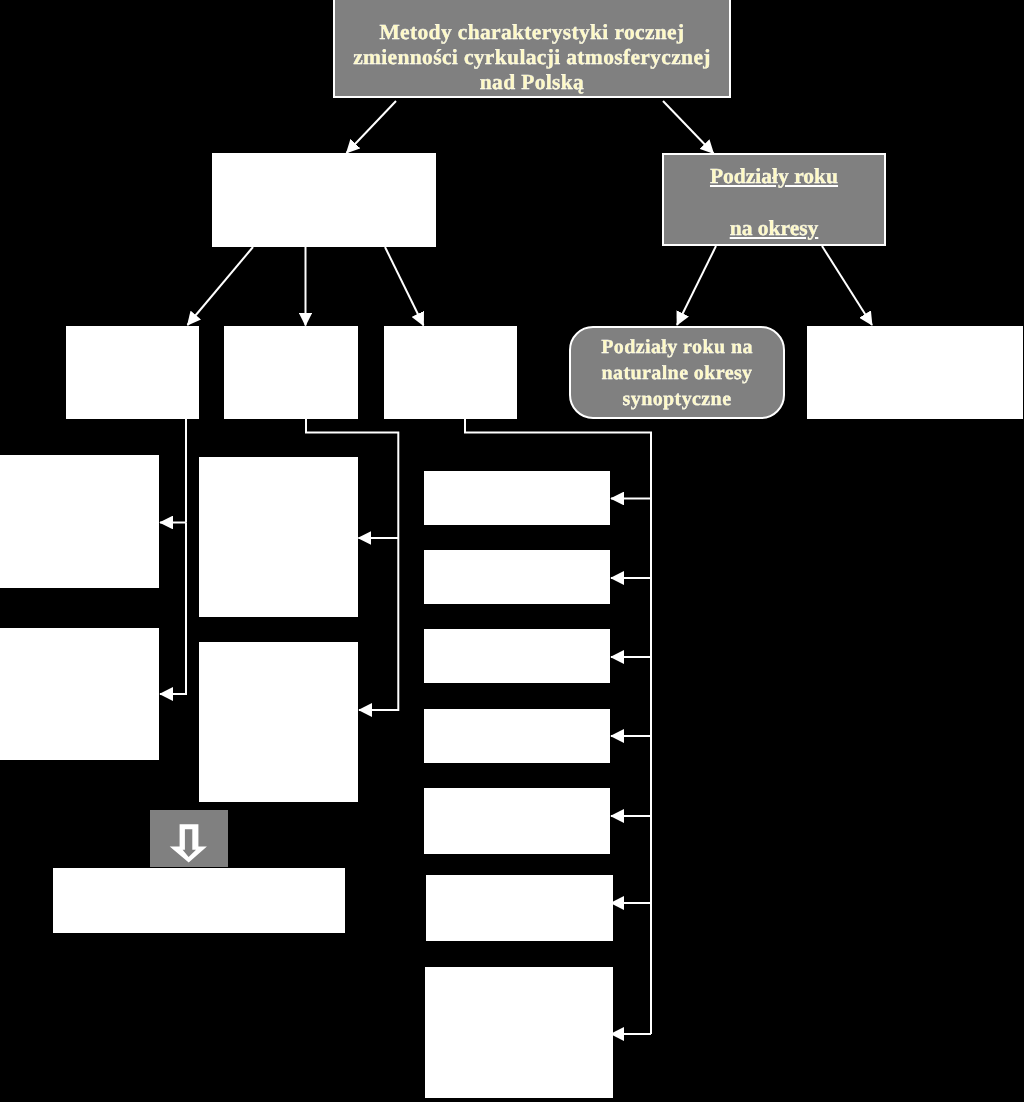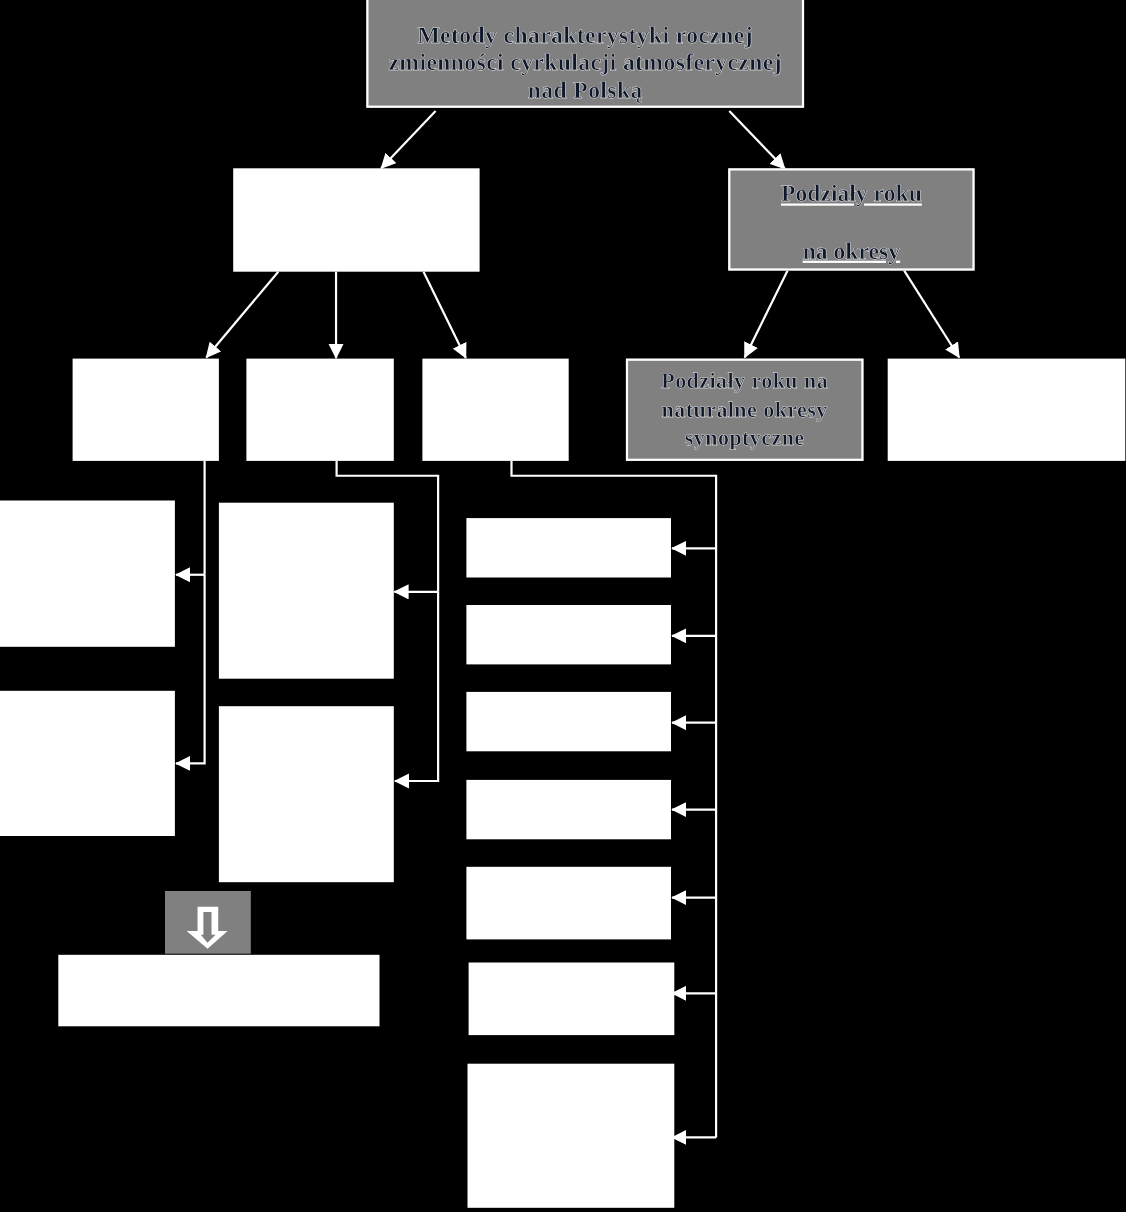--- a/index.html
+++ b/index.html
@@ -7,21 +7,21 @@
   body{width:1024px;height:1102px;overflow:hidden;
        font-family:"Liberation Serif", serif;
        -webkit-font-smoothing:antialiased;
        -moz-osx-font-smoothing:grayscale;
        text-rendering:geometricPrecision;}
   #stage{position:relative;width:1024px;height:1102px;background:#000000;}
   .box{position:absolute;box-sizing:border-box;}
   .white{background:#ffffff;}
   .gray{background:#808080;border:2px solid #ffffff;}
   .noborder{border:none;}
-  .label{position:absolute;left:0;right:0;color:#0f172a;font-weight:bold;
+  .label{position:absolute;left:0;right:0;color:#fef9c3;font-weight:bold;
          text-align:center;white-space:pre;line-height:1.0;
          -webkit-font-smoothing:antialiased;
          -webkit-text-stroke:0.35px #ffffff;
          will-change:transform;}
   svg.conn{position:absolute;left:0;top:0;width:1024px;height:1102px;overflow:visible;}
   .arrowglyph{position:absolute;left:0;top:0;}
 </style>
 </head>
 <body>
 
@@ -77,21 +77,21 @@
   <div class="box white" style="left:66px;top:326px;width:133px;height:93px;">
     <div class="label" style="top:10px;font-size:17px;line-height:21px;color:#000000;"></div>
   </div>
   <div class="box white" style="left:224px;top:326px;width:134px;height:93px;">
     <div class="label" style="top:10px;font-size:17px;line-height:21px;color:#000000;"></div>
   </div>
   <div class="box white" style="left:384px;top:326px;width:133px;height:93px;">
     <div class="label" style="top:10px;font-size:17px;line-height:21px;color:#000000;"></div>
   </div>
 
-  <div class="box gray" style="left:569px;top:326px;width:216px;height:93px;">
+  <div class="box gray" style="left:569px;top:326px;width:216px;height:93px;border-radius:24px;">
     <div class="label" style="top:6px;font-size:20px;letter-spacing:0.4px;line-height:26px;">Podziały roku na
 naturalne okresy
 synoptyczne</div>
   </div>
 
   <div class="box white" style="left:807px;top:326px;width:216px;height:93px;">
     <div class="label" style="top:10px;font-size:17px;line-height:21px;color:#000000;"></div>
   </div>
 
   <div class="box white" style="left:-40px;top:455px;width:199px;height:133px;">

